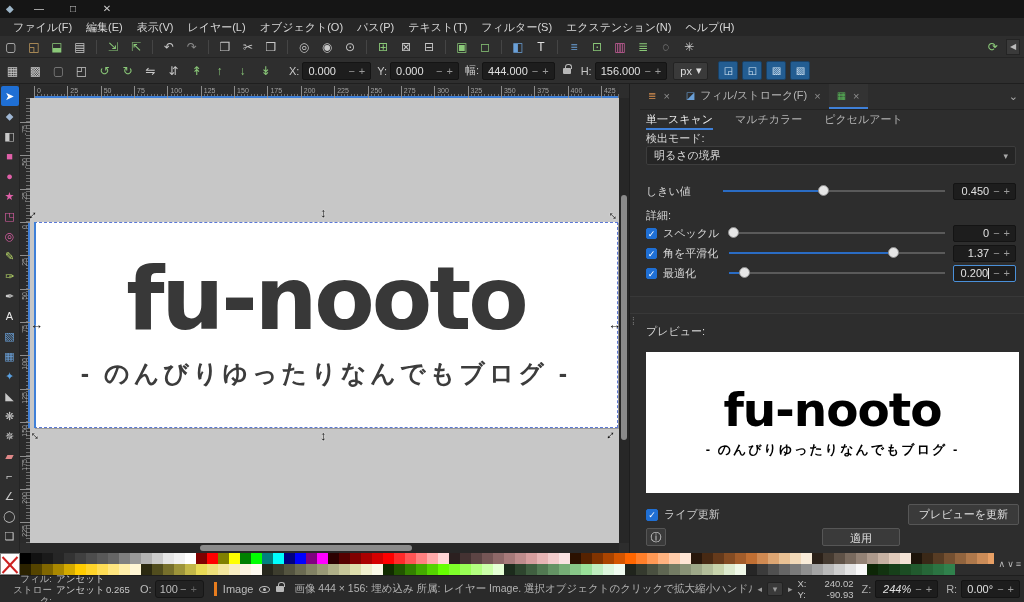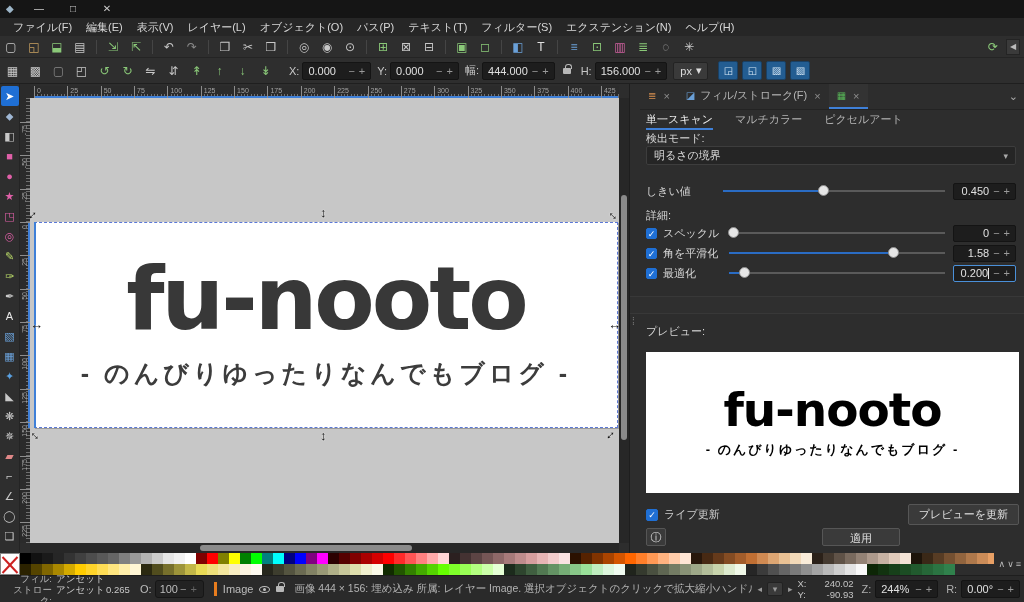--- a/index.html
+++ b/index.html
@@ -471,21 +471,21 @@
         </div>
         <div class="srow" style="top: 160px;">
           <span class="cb checked">✓</span>
           <span class="slabel">角を平滑化</span>
           <div class="slider">
             <div class="track"></div>
             <div class="fill" style="width: 76%;"></div>
             <div class="thumb" style="left: calc(76% - 5px);"></div>
           </div>
           <div class="spin">
-            <span class="spin-val">1.58</span>
+            <span class="spin-val">1.37</span>
             <span class="spin-btn">−</span>
             <span class="spin-btn">+</span>
           </div>
         </div>
         <div class="srow" style="top: 180px;">
           <span class="cb checked">✓</span>
           <span class="slabel">最適化</span>
           <div class="slider">
             <div class="track"></div>
             <div class="fill" style="width: 7%;"></div>
@@ -739,21 +739,21 @@
       <span class="sb-arrow sb-arrow-box">▾</span>
       <span class="sb-arrow">▸</span>
       <div class="xy">
         <span class="lab">X:</span>
           <span class="v">240.02</span>
         <span class="lab">Y:</span>
           <span class="v">-90.93</span>
       </div>
       <span class="sb-lab">Z:</span>
       <div class="spin">
-        <span class="spin-val" style="min-width:34px;">244%</span>
+        <span class="spin-val" style="min-width:34px;text-align:right;font-style:italic;">244%</span>
         <span class="spin-btn">−</span>
         <span class="spin-btn">+</span>
       </div>
       <span class="sb-lab">R:</span>
       <div class="spin">
         <span class="spin-val" style="min-width:30px;text-align:right;">0.00°</span>
         <span class="spin-btn">−</span>
         <span class="spin-btn">+</span>
       </div>
     </div>

